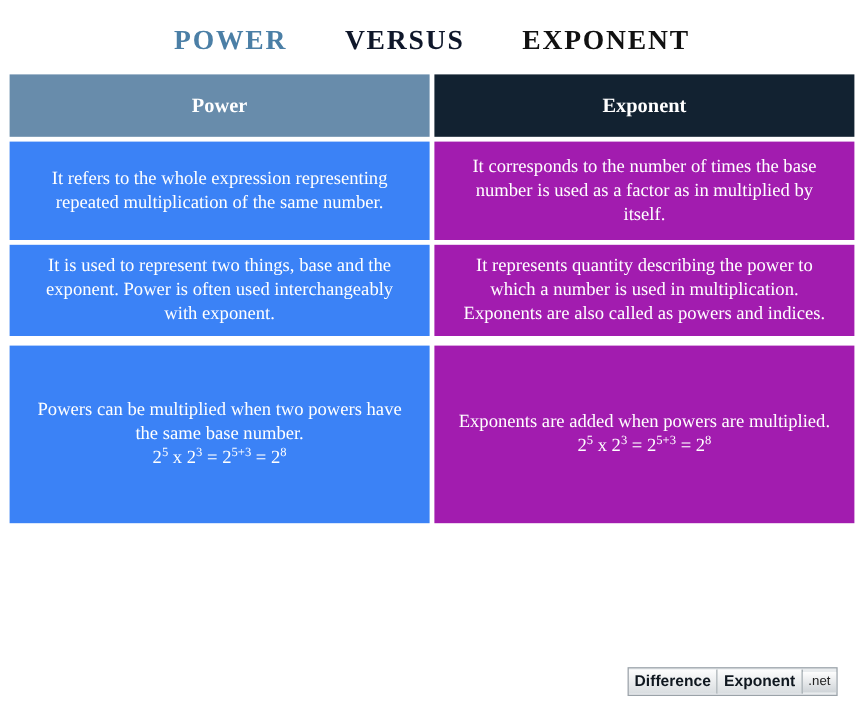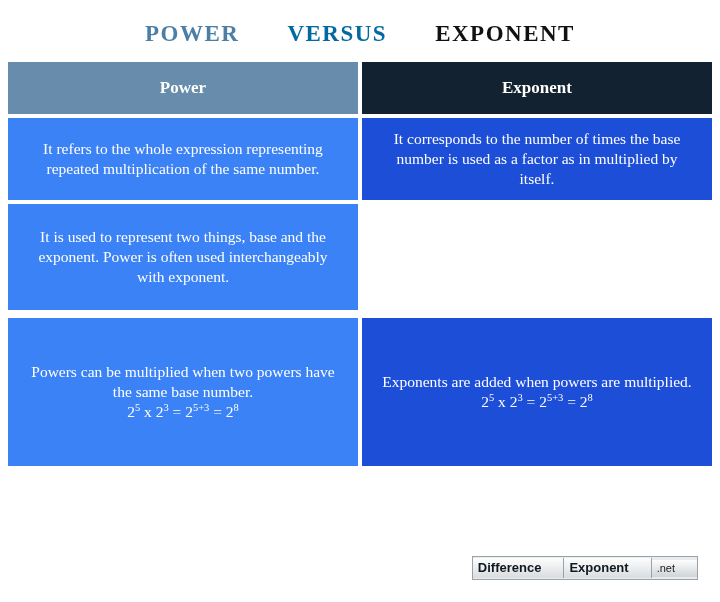--- a/index.html
+++ b/index.html
@@ -30,21 +30,21 @@
     padding-top: 6px;
     box-sizing: border-box;
   }
   .title span {
     font-family: "Liberation Serif", serif;
     font-weight: bold;
     font-size: 23px;
     letter-spacing: 1.5px;
   }
   .title-left   { color: #4b7fa6; }
-  .title-middle { color: #0369a1; text-align: center; }
+  .title-middle { color: #0f172a; text-align: center; }
   .title-right  { color: #111111; }
 
   
   .table {
     position: absolute;
     left: 8px;
     top: 62px;
     width: 704px;
     height: 532px;
     display: flex;
@@ -59,37 +59,37 @@
   .cell {
     box-sizing: border-box;
     width: 350px;
     display: flex;
     align-items: center;
     justify-content: center;
     text-align: center;
     padding: 8px 16px;
   }
   .cell.left  { background: #3b82f6; color: #ffffff; }
-  .cell.right { background: #1d4ed8; color: #ffffff; }
+  .cell.right { background: #a21caf; color: #ffffff; }
 
   .header-row .cell {
     height: 52px;
     font-size: 17px;
     font-weight: bold;
   }
   .header-row .cell.left { background: #688cab; }
   .header-row .cell.right { background: #122231; }
 
   .body-cell-text {
     font-size: 15.5px;
     line-height: 1.28;
     font-family: "Liberation Serif", serif;
   }
   .r1 .cell { height: 82px; }
-  .r2 .cell { height: 106px; }
+  .r2 .cell { height: 76px; }
   .r3 .cell { height: 130px; }
   .r4 .cell { height: 148px; }
 
   .sup { font-size: 10.5px; vertical-align: super; }
 
   
   .watermark {
     position: absolute;
     right: 22px;
     bottom: 22px;
@@ -97,21 +97,21 @@
     align-items: center;
     height: 22px;
     font-family: "Liberation Sans", sans-serif;
     font-size: 13px;
     font-weight: bold;
     border: 1px solid #9aa2a8;
     background: #e9ecee;
     overflow: hidden;
   }
   .wm-part {
-    padding: 2px 22px 3px 5px;
+    padding: 2px 5px 3px 5px;
     color: #101820;
     border-right: 1px solid #9aa2a8;
     background: linear-gradient(#fdfdfd, #d9dde0);
   }
   .wm-part:last-child { border-right: none; }
   .wm-net {
     color: #222;
     font-weight: normal;
     font-size: 11px;
     background: linear-gradient(#fdfdfd, #cfd4d8);
@@ -142,20 +142,23 @@
       </div>
       <div class="cell right">
         <div class="body-cell-text">It corresponds to the number of times the base number is used as a factor as in multiplied by itself.</div>
       </div>
     </div>
 
     <div class="row r2">
       <div class="cell left">
         <div class="body-cell-text">It is used to represent two things, base and the exponent. Power is often used interchangeably with exponent.</div>
       </div>
+      <div class="cell right">
+        <div class="body-cell-text">It represents quantity describing the power to which a number is used in multiplication. Exponents are also called as powers and indices.</div>
+      </div>
     </div>
 
     <div class="row r3">
     </div>
 
     <div class="row r4">
       <div class="cell left">
         <div class="body-cell-text">Powers can be multiplied when two powers have the same base number.<br>2<sup class="sup">5</sup> x 2<sup class="sup">3</sup> = 2<sup class="sup">5+3</sup> = 2<sup class="sup">8</sup></div>
       </div>
       <div class="cell right">

